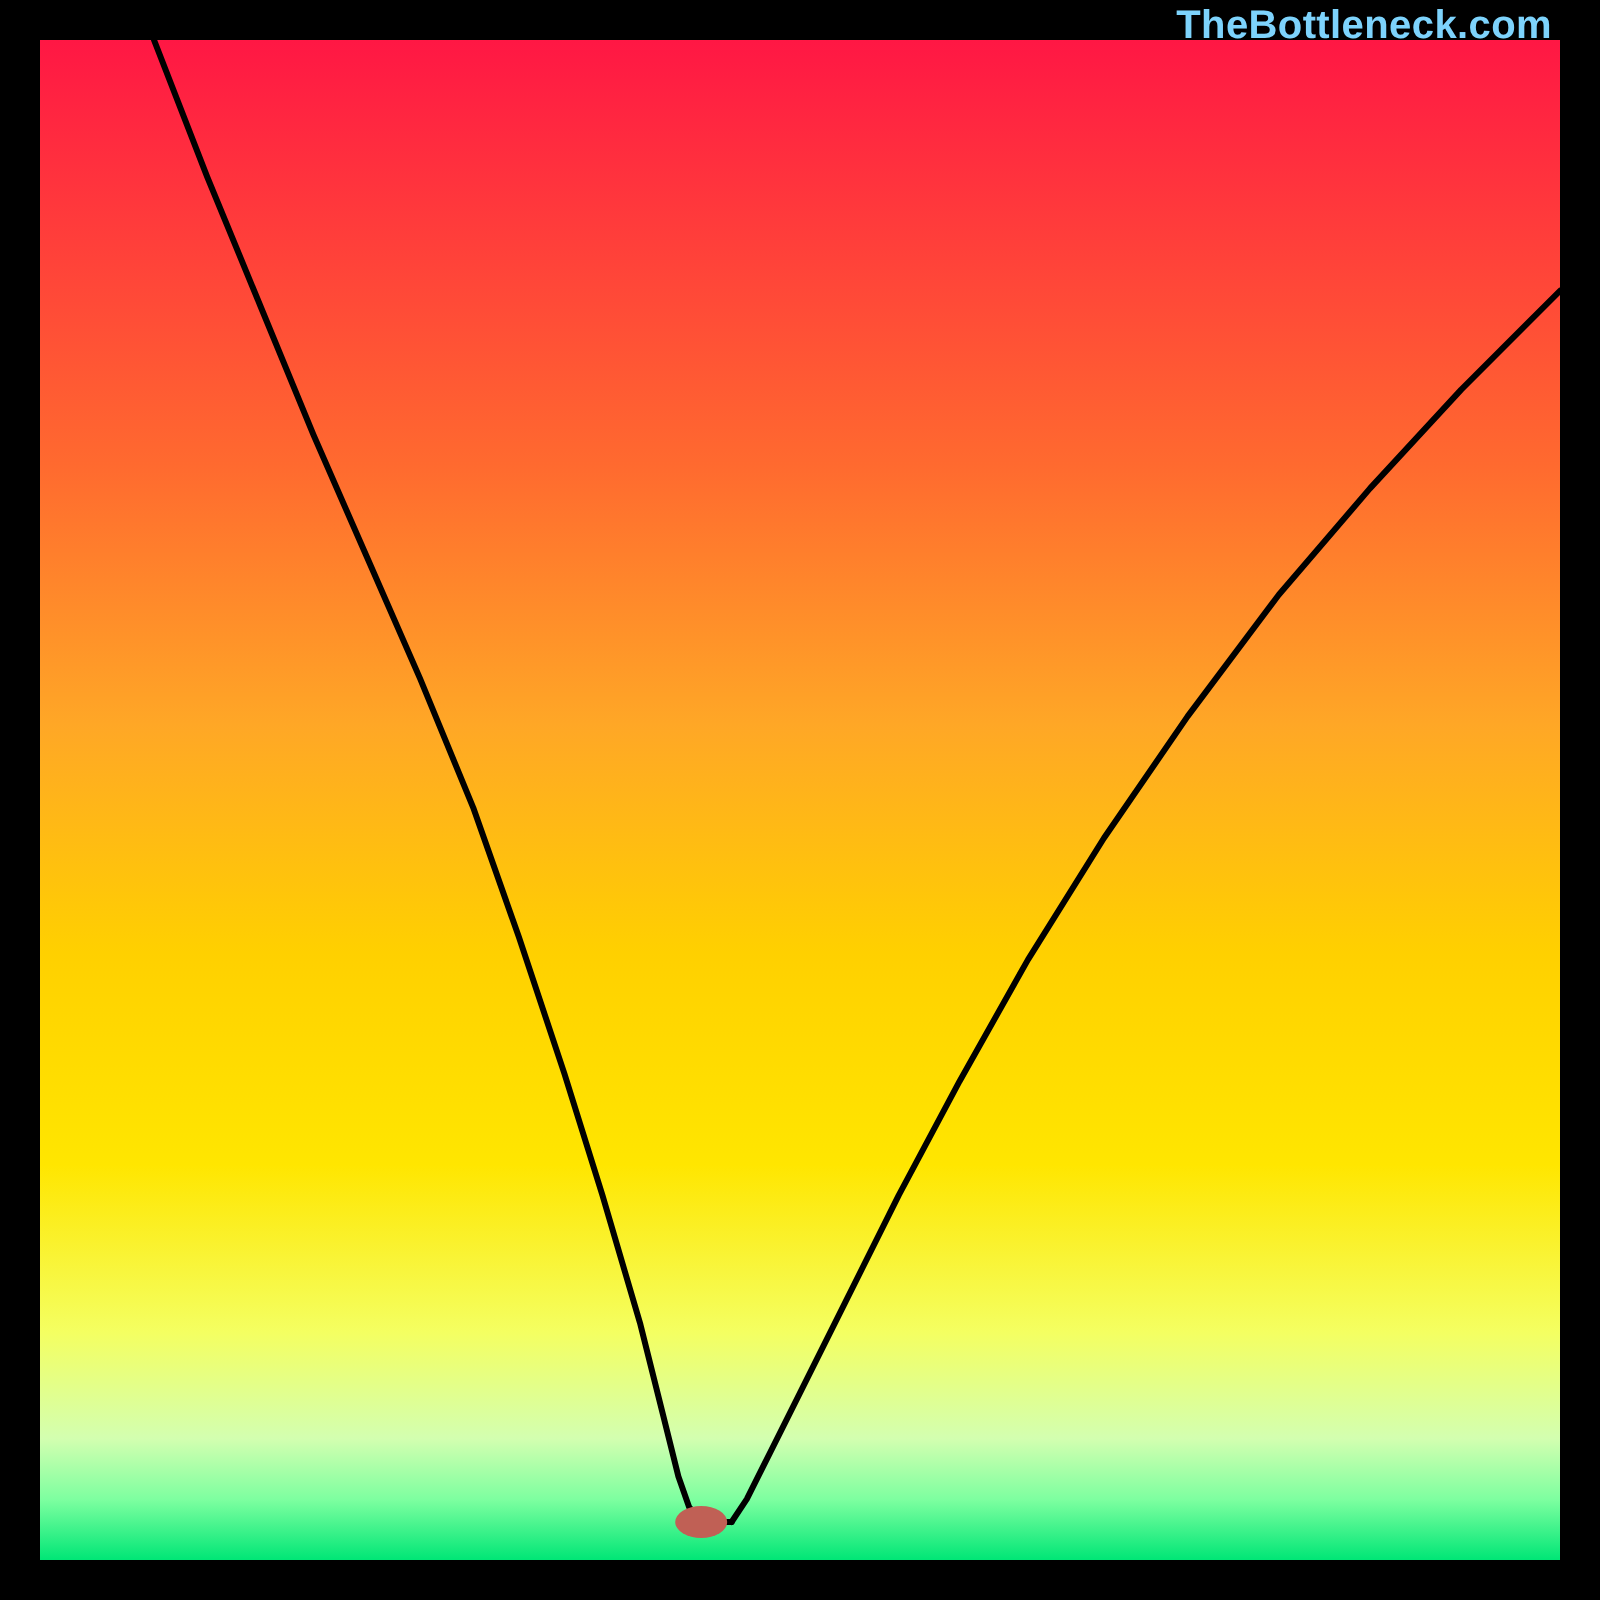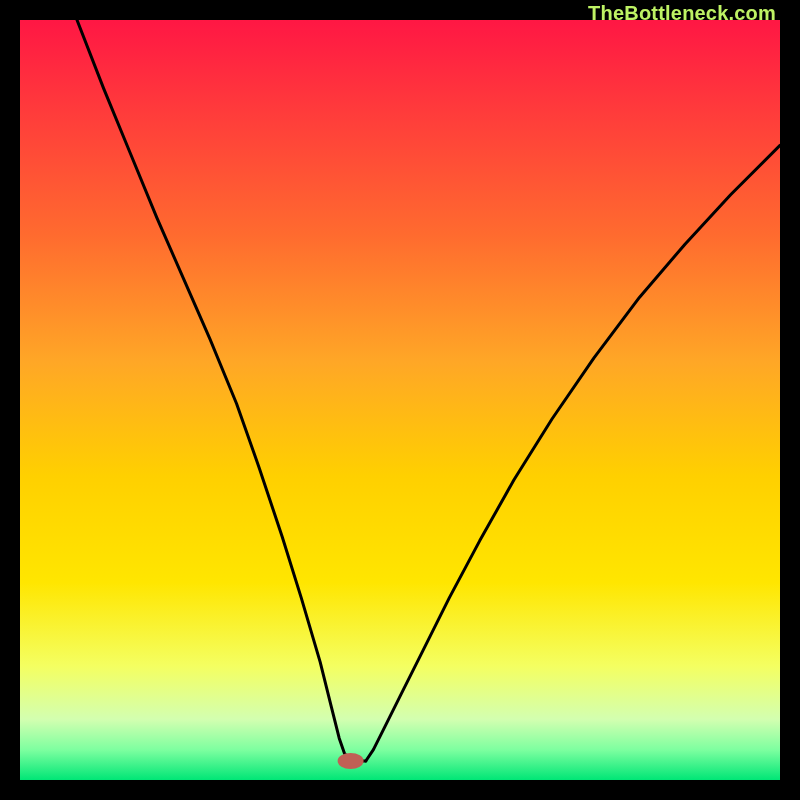--- a/index.html
+++ b/index.html
@@ -16,21 +16,21 @@
     left: 20px;
     top: 20px;
     width: 760px;
     height: 760px;
     background: #000;
   }
   .watermark {
     position: absolute;
     top: 2px;
     right: 24px;
-    color: #bef264;
+    color: #7dd3fc;
     font-size: 20px;
     font-weight: 600;
     letter-spacing: 0.2px;
     z-index: 10;
   }
   svg {
     position: absolute;
     left: 0;
     top: 0;
   }

